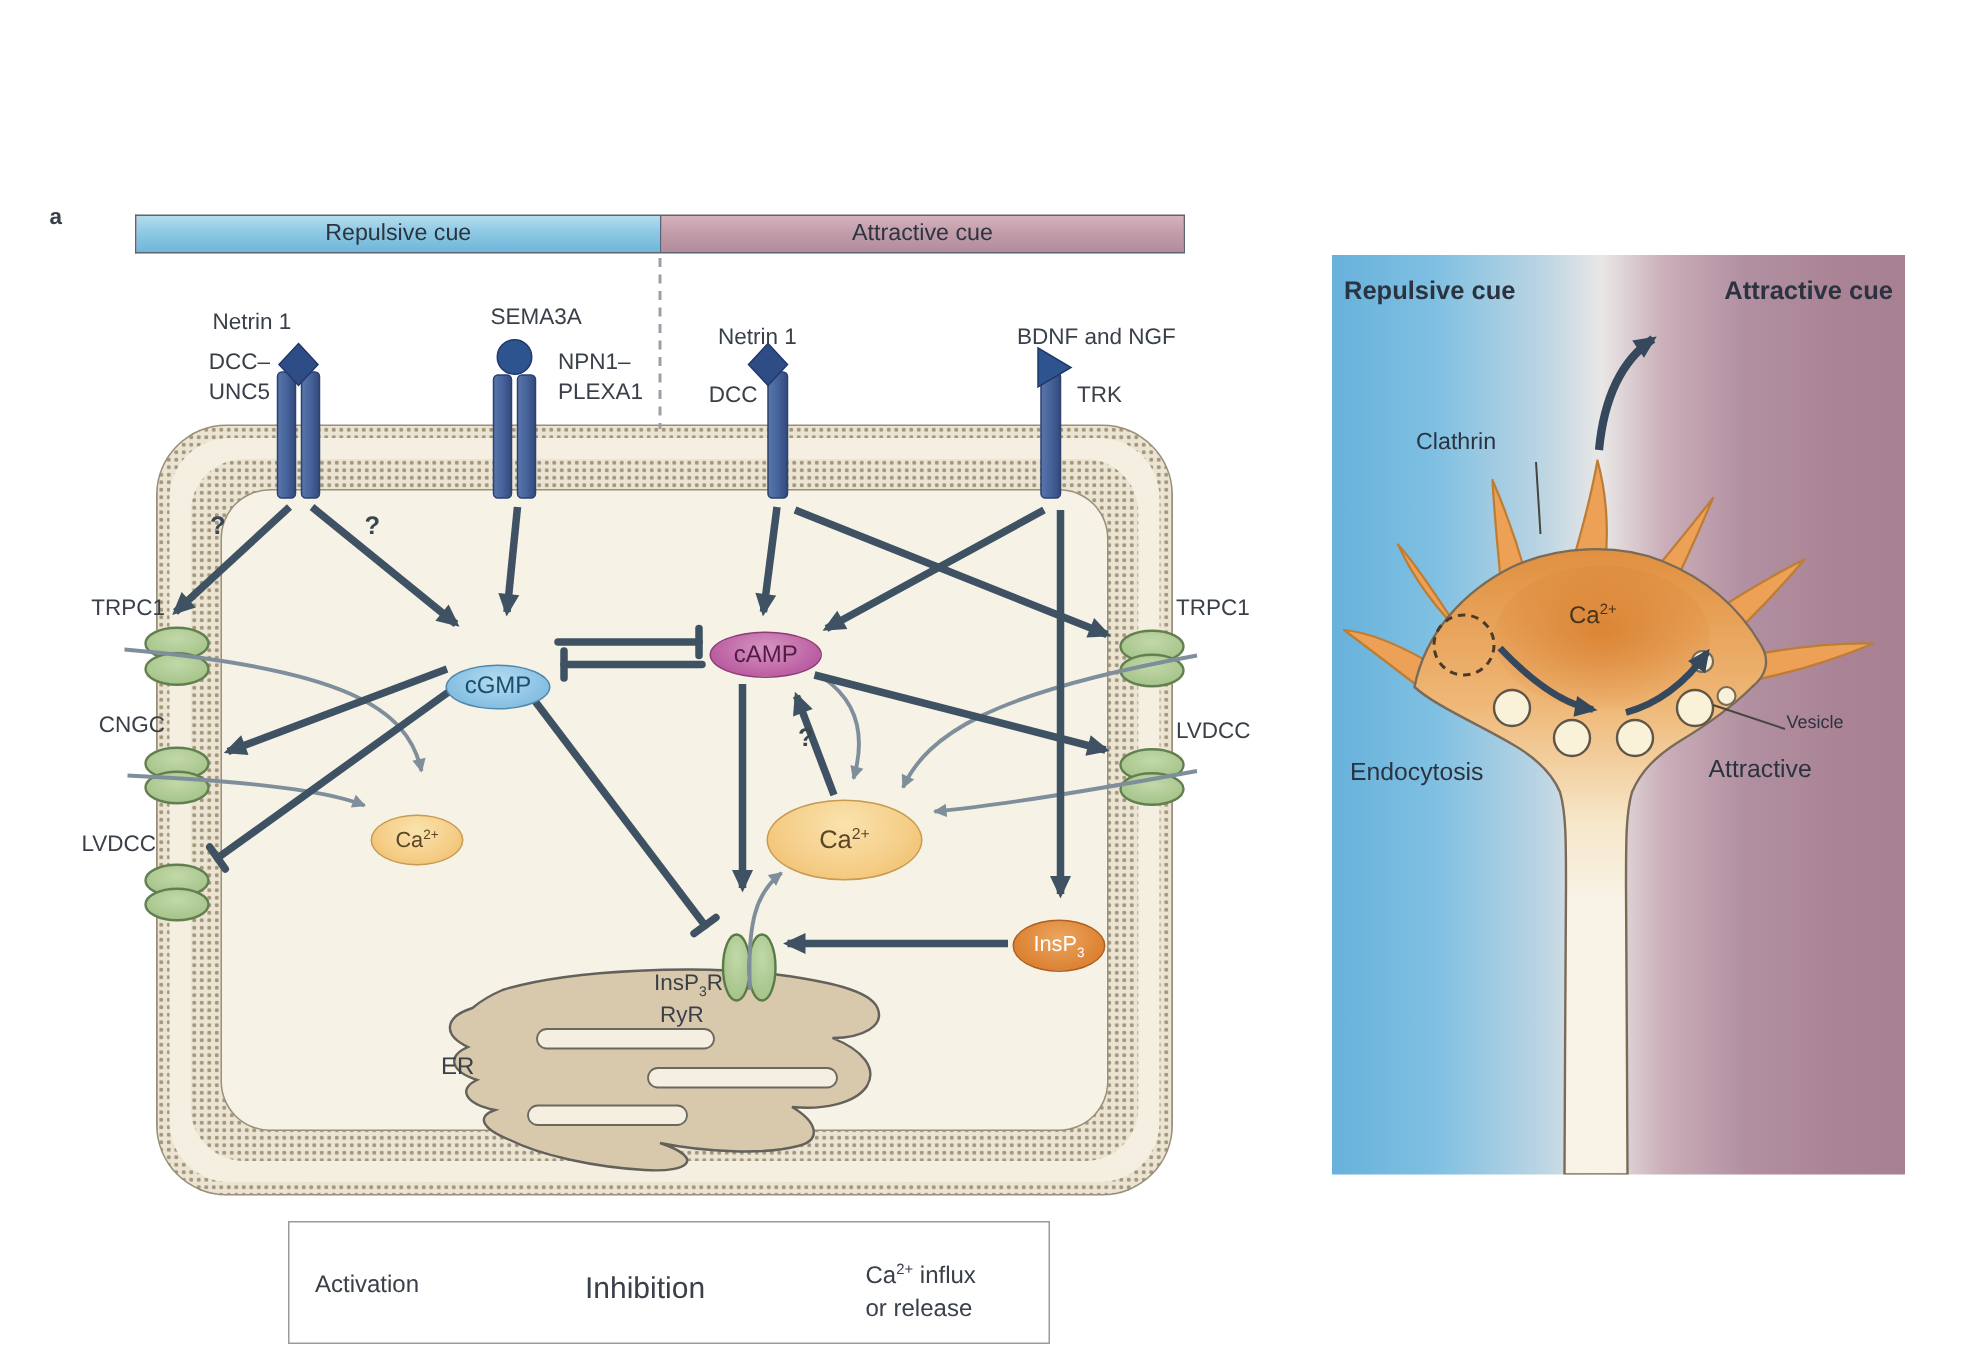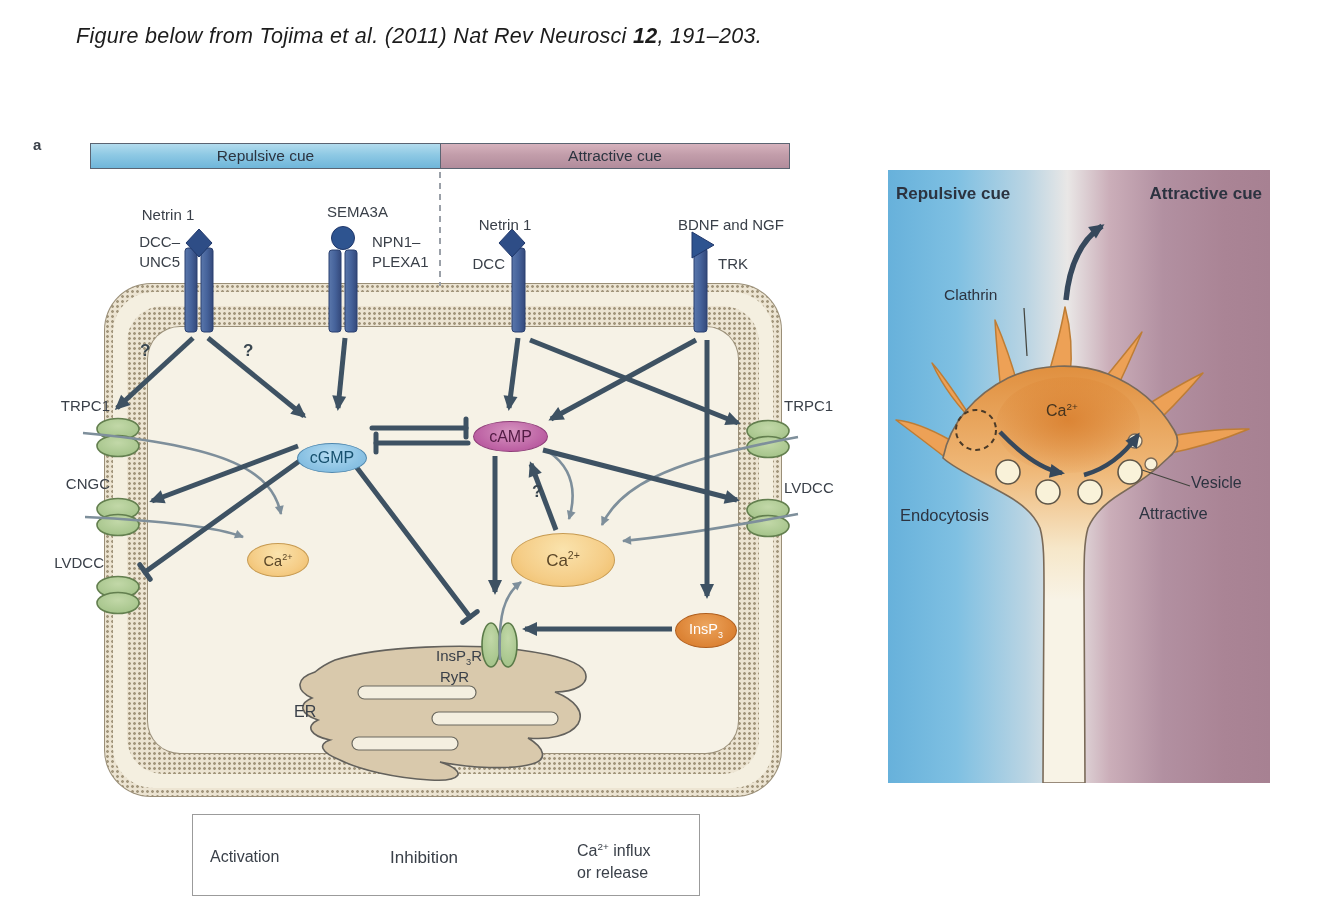--- a/index.html
+++ b/index.html
@@ -55,21 +55,20 @@
   
   #wires{position:absolute;left:0;top:0;z-index:3;pointer-events:none;}
   #coneSvg{position:absolute;left:0;top:0;z-index:1;}
   .q{position:absolute;font-size:17px;font-weight:bold;color:#3a4750;z-index:6;}
 </style>
 </head>
 <body>
 
 <div id="stage">
 
-  <div id="caption"><span>Figure below  from Tojima et al. (2011) Nat Rev Neurosci </span><span class="vol">12</span><span>, 191–203.</span></div>
 
   <div class="lbl bold" style="left:33px;top:136px;font-size:15px;">a</div>
 
   <div id="cue-rep" class="cuebar">
     <span>Repulsive cue</span>
   </div>
   <div id="cue-att" class="cuebar">
     <span>Attractive cue</span>
   </div>
 
@@ -132,21 +131,21 @@
 
       <path d="M 178,130 Q 183,77 214,56" fill="none" stroke="#36485c" stroke-width="5.5" marker-end="url(#mhB)"></path>
 
       <path d="M 136,138 L 139,186" fill="none" stroke="#44453f" stroke-width="1.3"></path>
       <path d="M 254,300 L 302,316" fill="none" stroke="#44453f" stroke-width="1.3"></path>
     </svg>
     <div class="lbl bold" style="left:8px;top:14px;font-size:17px;">Repulsive cue</div>
     <div class="lbl bold right" style="right:8px;top:14px;font-size:17px;">Attractive cue</div>
     <div class="lbl" style="left:56px;top:116px;font-size:15.5px;">Clathrin</div>
     <div class="lbl" style="left:158px;top:231px;font-size:16px;color:#45341f;"><span>Ca</span><sup>2+</sup></div>
-    <div class="lbl" style="left:303px;top:304px;font-size:16px;">Vesicle</div>
+    <div class="lbl" style="left:303px;top:304px;font-size:12px;">Vesicle</div>
     <div class="lbl" style="left:12px;top:336px;font-size:16.5px;">Endocytosis</div>
     <div class="lbl" style="left:251px;top:334px;font-size:16.5px;">Attractive</div>
   </div>
 
   <svg id="wires" width="1322" height="900" viewBox="0 0 1322 900">
     <defs>
       <marker id="mhD" viewBox="0 0 18 18" refX="13" refY="9" markerWidth="18" markerHeight="18" markerUnits="userSpaceOnUse" orient="auto">
           <path d="M1,2 L16,9 L1,16 Z" fill="#3e5263"></path>
         </marker>
       <marker id="mhG" viewBox="0 0 12 12" refX="9" refY="6" markerWidth="12" markerHeight="12" markerUnits="userSpaceOnUse" orient="auto">
@@ -296,17 +295,17 @@
   <div class="lbl right" style="left:408px;top:647px;width:74px;"><span>InsP</span><sub>3</sub><span>R</span></div>
   <div class="lbl" style="left:440px;top:668px;">RyR</div>
   <div class="lbl" style="left:294px;top:703px;font-size:16px;">ER</div>
 
   <div class="q" style="left:140px;top:341px;">?</div>
   <div class="q" style="left:243px;top:341px;">?</div>
   <div class="q" style="left:532px;top:482px;">?</div>
 
   <div id="legendbox"></div>
   <div class="lbl" style="left:210px;top:848px;font-size:16px;">Activation</div>
-  <div class="lbl" style="left:390px;top:848px;font-size:17px;">Inhibition</div>
+  <div class="lbl" style="left:390px;top:848px;font-size:20px;">Inhibition</div>
   <div class="lbl" style="left:577px;top:841px;font-size:16px;"><span>Ca</span><sup>2+</sup><span> influx</span></div>
   <div class="lbl" style="left:577px;top:864px;font-size:16px;">or release</div>
 
 </div>
 
 </body></html>

